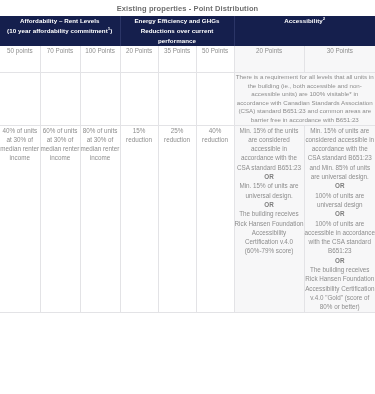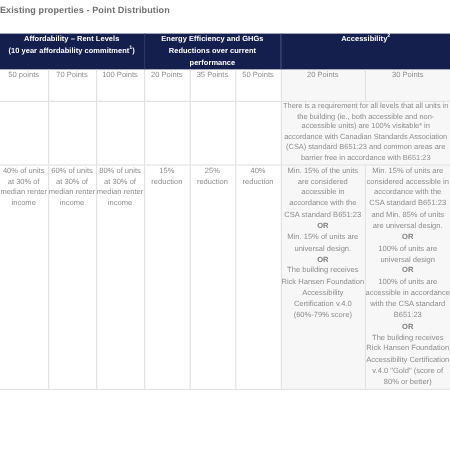--- a/index.html
+++ b/index.html
@@ -18,22 +18,23 @@
     width: 375px;
     height: 394px;
     position: relative;
     background: #ffffff;
     box-sizing: border-box;
   }
   .title {
     font-size: 7.5px;
     font-weight: bold;
     color: #6f6f6f;
+    text-align: center;
     letter-spacing: 0.1px;
-    padding: 4px 0 15px 0;
+    padding: 4px 0 3px 0;
     line-height: 9px;
   }
   table.dist {
     border-collapse: collapse;
     table-layout: fixed;
     width: 375px;
     border: 0;
   }
   table.dist td, table.dist th {
     padding: 0;

